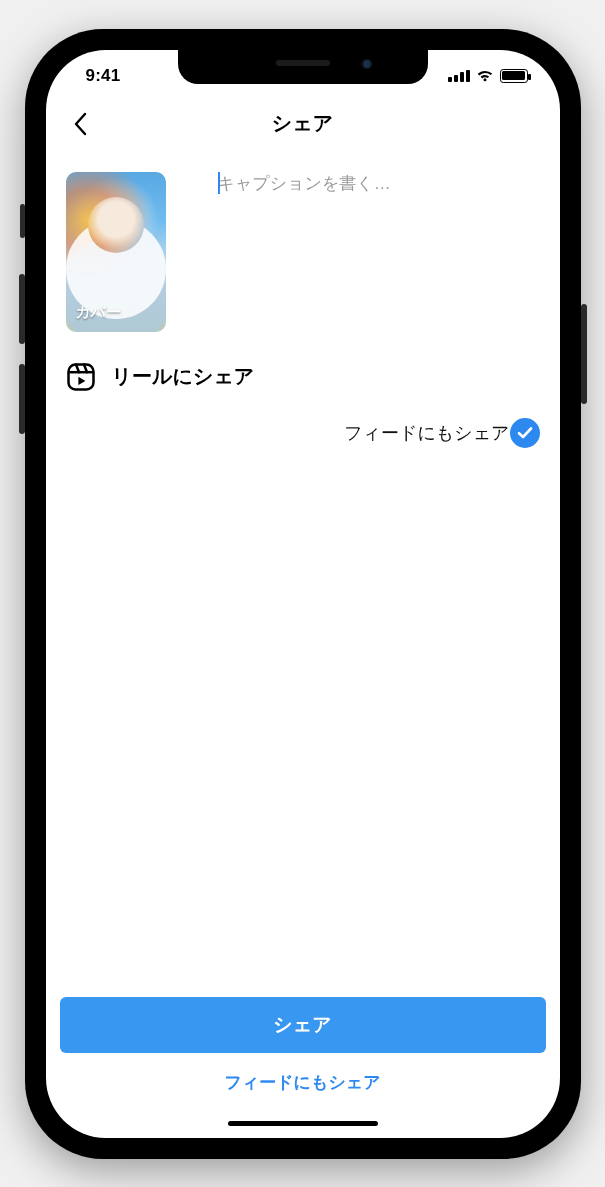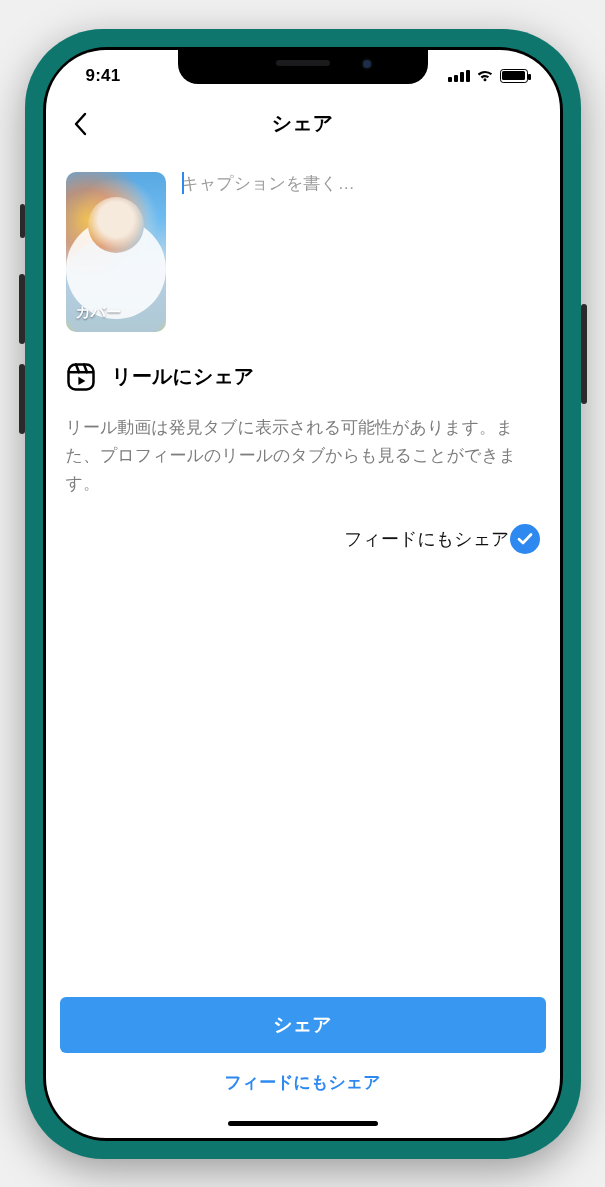--- a/index.html
+++ b/index.html
@@ -9,21 +9,21 @@
     display: flex;
     align-items: center;
     justify-content: center;
     font-family: -apple-system, "Hiragino Sans", "Hiragino Kaku Gothic ProN", Meiryo, sans-serif;
   }
 
   
   .phone-frame {
     width: 556px;
     height: 1130px;
-    background: #0f766e;
+    background: #000000;
     border-radius: 78px;
     padding: 18px;
     position: relative;
     box-shadow: 0 12px 40px rgba(0,0,0,0.35);
   }
   .phone-inner {
     width: 100%;
     height: 100%;
     background: #000;
     border-radius: 64px;
@@ -208,20 +208,21 @@
   }
   .thumb-overlay {
     position:absolute;
     left:10px; bottom:10px;
     color:#fff; font-weight:700; font-size:15px;
     text-shadow: 0 1px 2px rgba(0,0,0,0.45);
   }
   .caption-area {
     flex:1;
     position:relative;
+    margin-left:36px;
   }
   .caption-input {
     width:100%;
     border:none; outline:none;
     font-size:17px;
     color:#111;
     padding-top:2px;
     background:transparent;
   }
   .caption-input::placeholder { color:#9a9a9a; }
@@ -361,21 +362,20 @@
               <svg width="30" height="30" viewBox="0 0 30 30">
                 <rect x="2.5" y="2.5" width="25" height="25" rx="7" ry="7" fill="none" stroke="#000" stroke-width="2.5"></rect>
                 <line x1="2.5" y1="10.2" x2="27.5" y2="10.2" stroke="#000" stroke-width="2.5"></line>
                 <line x1="10" y1="2.5" x2="13" y2="10.2" stroke="#000" stroke-width="2.5" stroke-linecap="round"></line>
                 <line x1="18" y1="2.5" x2="21" y2="10.2" stroke="#000" stroke-width="2.5" stroke-linecap="round"></line>
                 <path d="M12.4 14.8v8.2l7-4.1-7-4.1Z" fill="#000"></path>
               </svg>
             </div>
             <div class="section-title">リールにシェア</div>
           </div>
-          <div class="section-desc">リール動画は発見タブに表示される可能性があります。また、プロフィールのリールのタブからも見ることができます。</div>
           <div class="toggle-row">
             <div>フィードにもシェア</div>
             <div class="check-badge">
               <svg width="16" height="12" viewBox="0 0 16 12">
                   <path d="M2 6.2 6 10l8-8.5" stroke="#fff" stroke-width="2.6" fill="none" stroke-linecap="round" stroke-linejoin="round"></path>
                 </svg>
             </div>
           </div>
         </div>
       </div>

